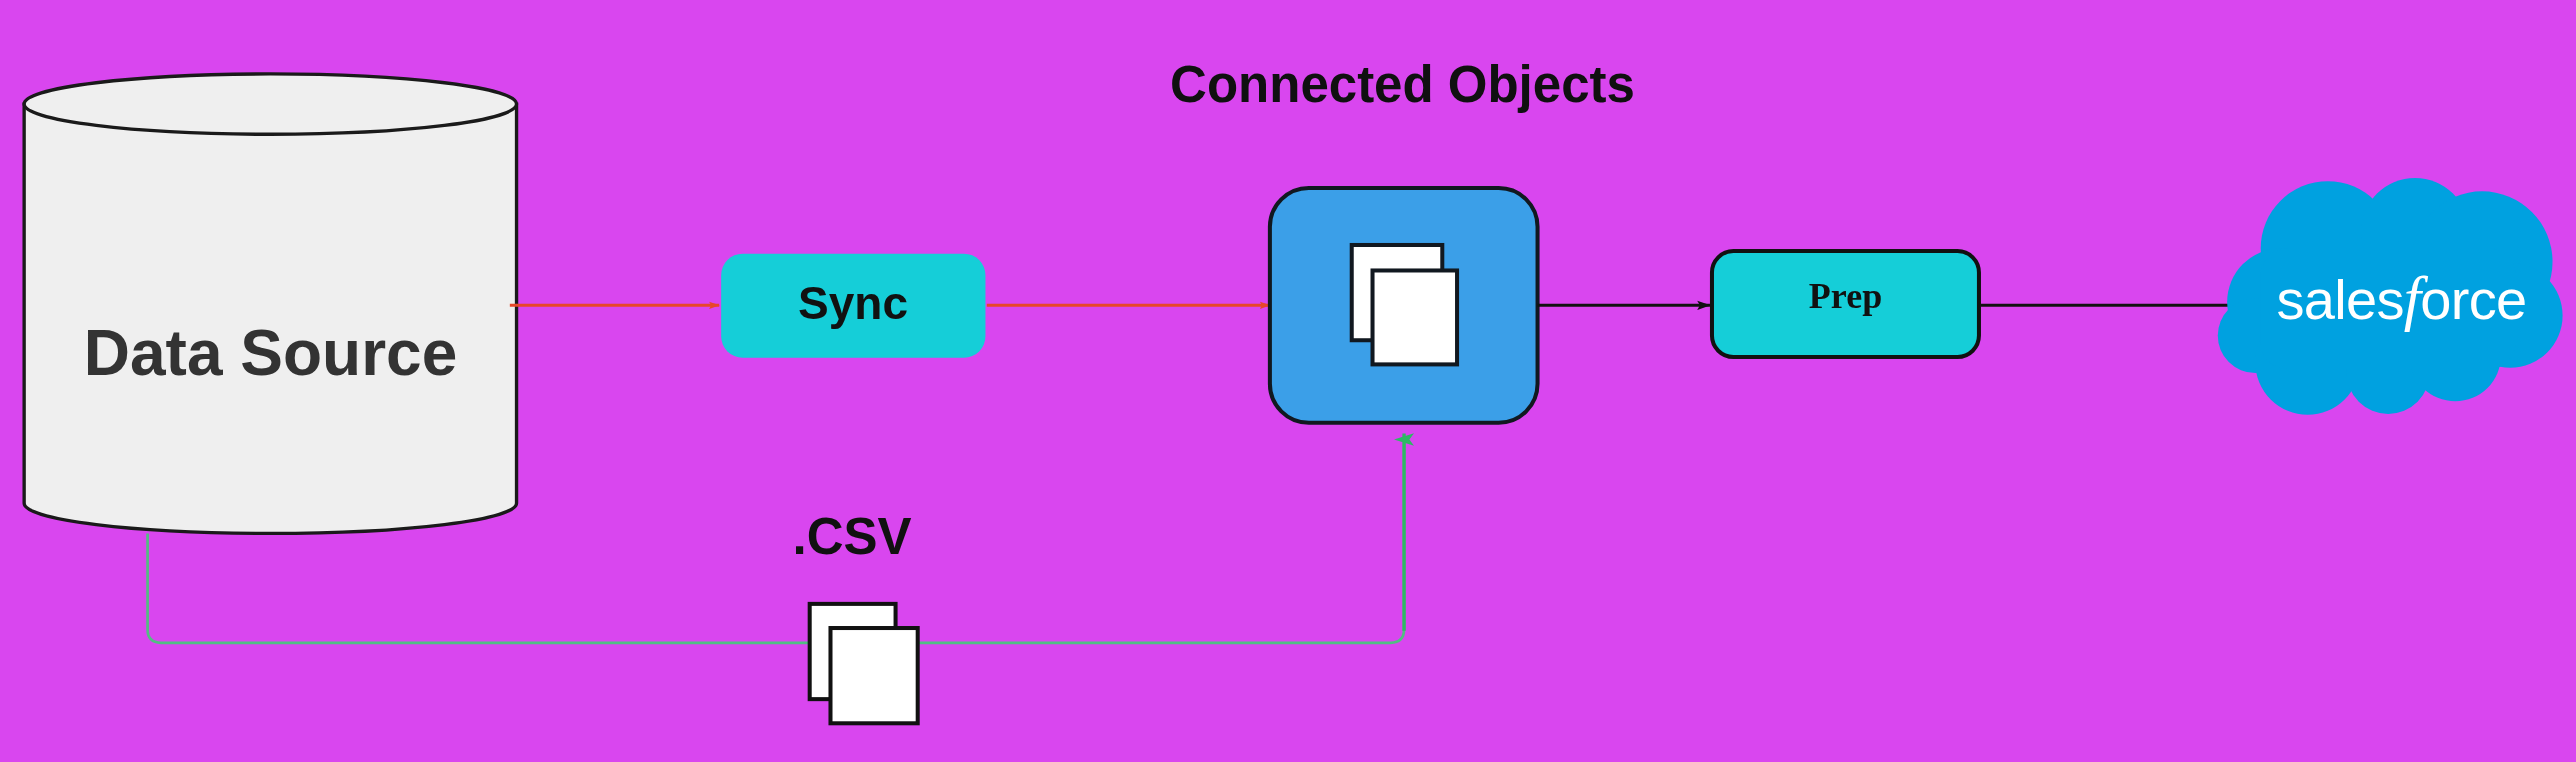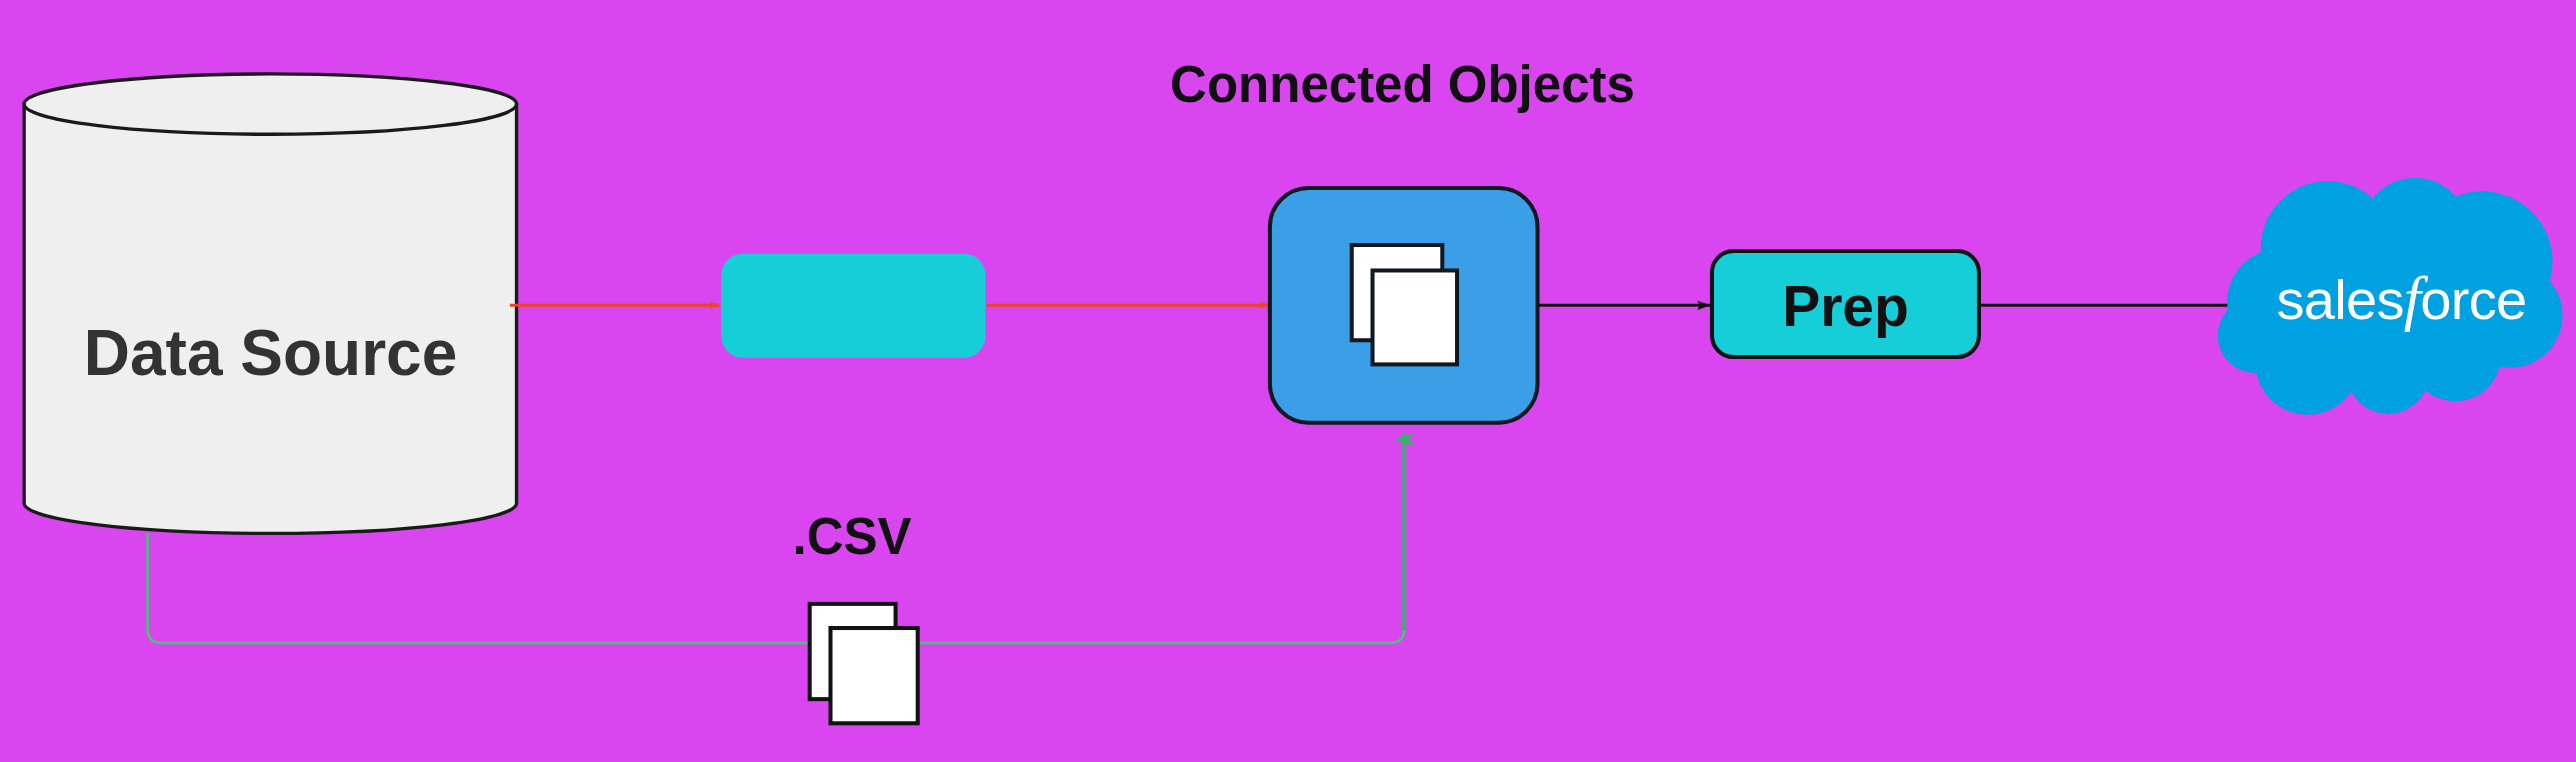--- a/index.html
+++ b/index.html
@@ -47,22 +47,23 @@
     width: 264px;
     text-align: center;
     font-size: 46px;
     color: #111111;
   }
   #label-prep {
     left: 1712px;
     top: 278px;
     width: 267px;
     text-align: center;
-    font-size: 57px;
+    font-size: 36px;
     color: #111111;
+    font-family: Liberation Serif, serif;
   }
   #label-connected-objects {
     left: 1087px;
     top: 59px;
     width: 631px;
     text-align: center;
     font-size: 51px;
     color: #101010;
   }
   #label-csv {
@@ -169,20 +170,21 @@
       <rect x="1207" y="900" width="128" height="142" fill="#ffffff" stroke="#111111" stroke-width="6"></rect>
       <rect x="1238" y="936" width="130" height="142" fill="#ffffff" stroke="#111111" stroke-width="6"></rect>
     </g>
 
   </svg>
 
   <div class="lbl" id="label-connected-objects">Connected Objects</div>
 
   <div class="lbl" id="label-data-source">Data Source</div>
 
+  <div class="lbl" id="label-sync">Sync</div>
 
   <div class="lbl" id="label-prep">Prep</div>
 
   <div class="lbl" id="label-csv">.CSV</div>
 
   <div class="lbl" id="label-salesforce"><span>sales</span><span class="sf-f">f</span><span>orce</span></div>
 
 </div>
 
 

